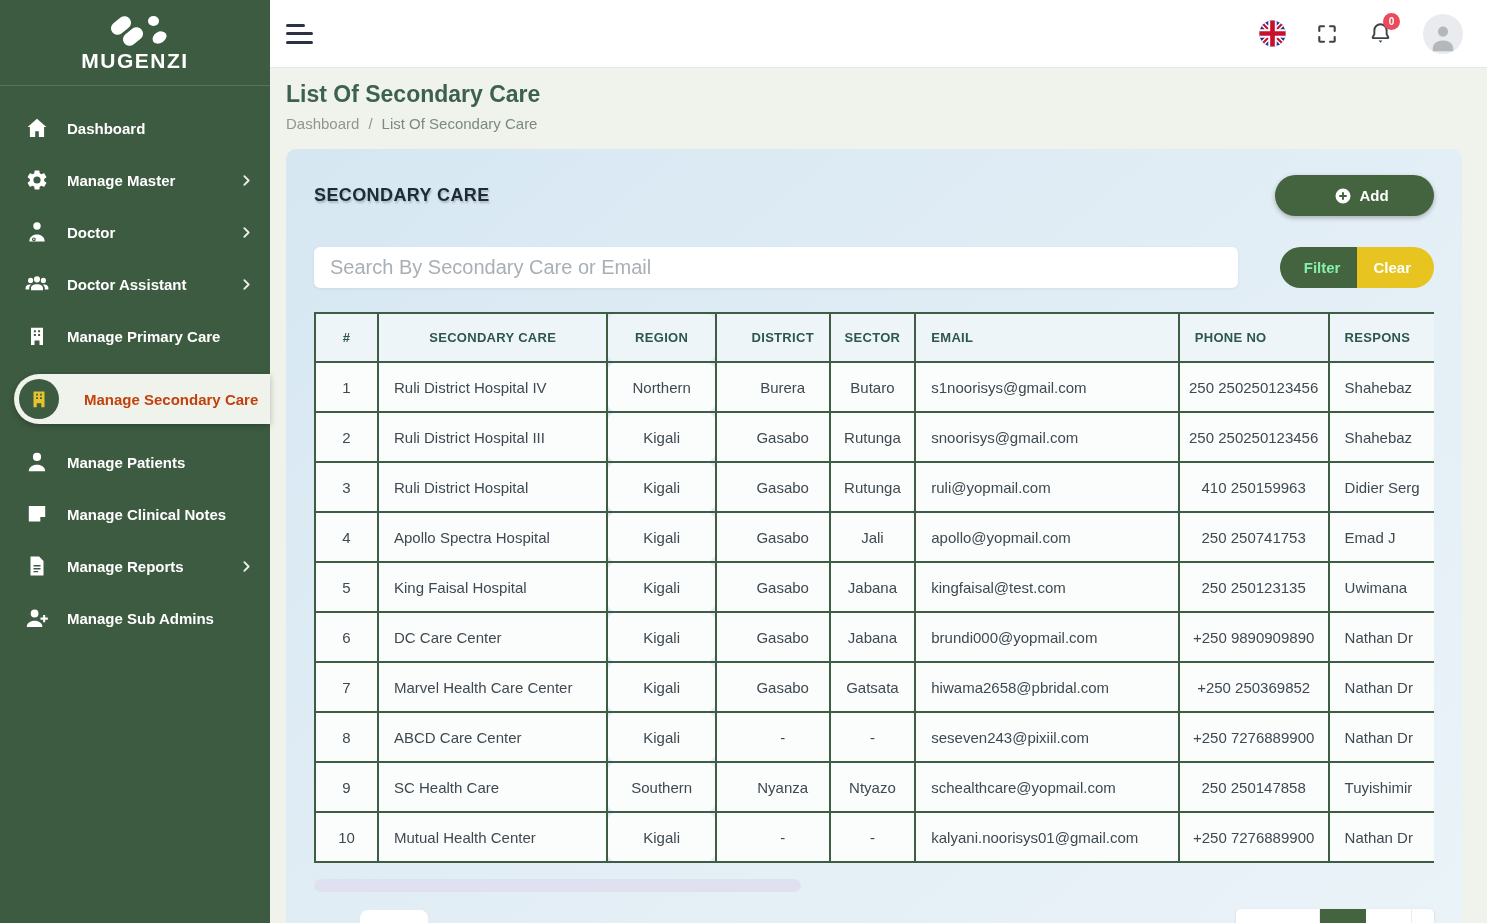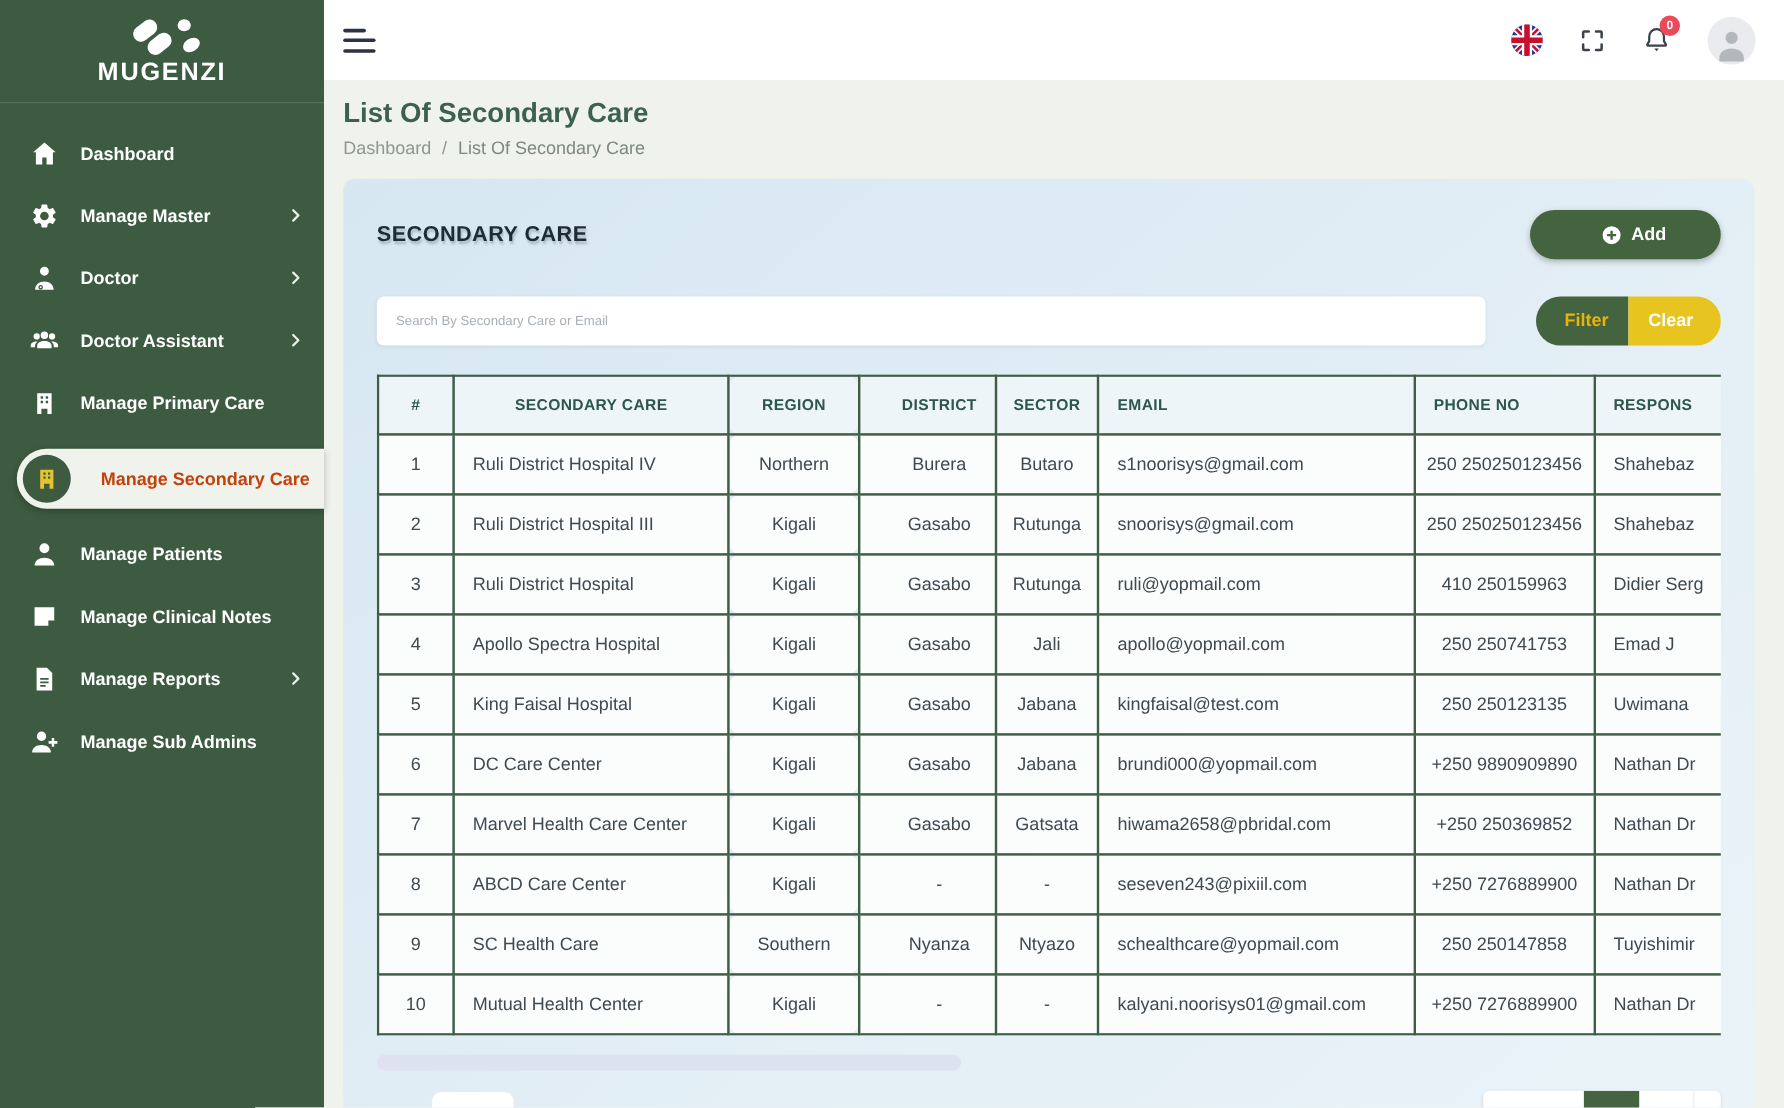--- a/index.html
+++ b/index.html
@@ -70,25 +70,25 @@
   .card-title { font-size:18px; font-weight:800; color:#1d2b33; letter-spacing:.4px;
     text-shadow:1px 2px 2px rgba(60,70,90,.3); }
   .add-btn { width:159px; height:41px; background:#44633f; border:none; border-radius:22px;
     color:#fff; font-weight:bold; font-size:15px; display:flex; align-items:center;
     justify-content:center; gap:7px; cursor:pointer; box-shadow:0 2px 5px rgba(0,0,0,.28);
     font-family:inherit;padding-left:14px; }
   .add-btn svg { width:18px; height:18px; }
 
   .search-row { margin-top:31px; display:flex; align-items:center; justify-content:space-between; }
   .search-input { width:924px; height:41px; border:none; border-radius:6px; background:#fff;
-    padding:0 16px; font-size:11px; color:#a21caf; font-family:inherit;
+    padding:0 16px; font-size:20px; color:#a21caf; font-family:inherit;
     box-shadow:0 1px 3px rgba(0,0,0,.07); outline:none; }
   .search-input::placeholder { color:#a8afb5; }
   .fc-group { display:flex; height:41px; }
-  .filter-btn { background:#44633f; color:#eab308; border:none; border-radius:21px 0 0 21px;
+  .filter-btn { background:#44633f; color:#86efac; border:none; border-radius:21px 0 0 21px;
     padding:0 17px 0 24px; font-weight:bold; font-size:15px; cursor:pointer; font-family:inherit; }
   .clear-btn { background:#e7c41f; color:#fff; border:none; border-radius:0 21px 21px 0;
     padding:0 23px 0 16px; font-weight:bold; font-size:15px; cursor:pointer; font-family:inherit;text-align:center; }
 
   .table-wrap { margin-top:24px; width:1120px; overflow:hidden; }
   table { border-collapse:collapse; table-layout:fixed; width:1400px; }
   th,td { border:2px solid #3f5d44; }
   th { background:#eef5f9; color:#2e574b; font-size:13px; font-weight:bold; height:49px;
     letter-spacing:.3px; text-align:center; white-space:nowrap; overflow:hidden; }
   td { background:#fbfdfd; color:#3e4950; font-size:15px; height:50px; text-align:center;

